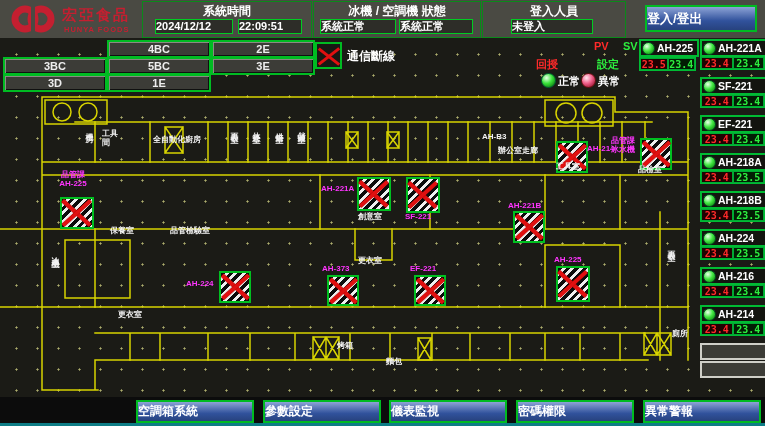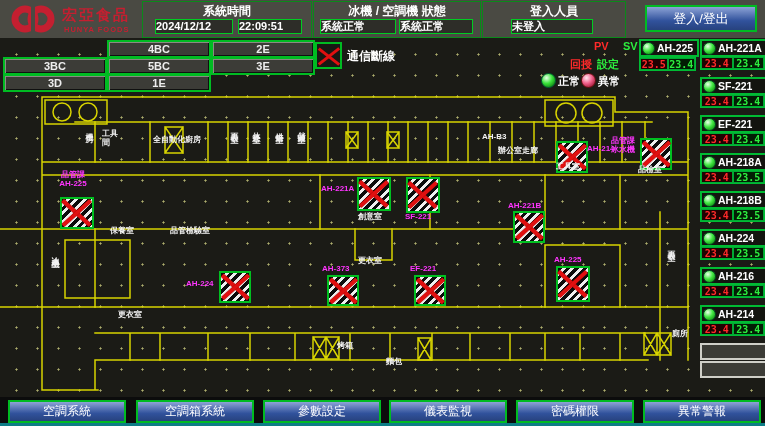--- a/index.html
+++ b/index.html
@@ -12,21 +12,21 @@
   .abs{position:absolute;}
 
   
   #hdr{left:0;top:0;width:765px;height:38px;background:#4a4a43;border-bottom:1px solid #222;}
   .hsec{position:absolute;top:1px;height:35px;border:1px solid #0a8a1a;}
   .hlabel{position:absolute;width:100%;text-align:center;top:1px;font-size:12px;font-weight:bold;color:#fff;}
   .hbox{position:absolute;height:13px;border:1px solid #00cc22;background:#2d2d28;color:#fff;
         font-weight:bold;font-size:11px;text-align:left;line-height:13px;}
   .brand{color:#c41f30;font-weight:bold;}
   .btn-blue{background:linear-gradient(#8da3d6,#31529c 60%,#27427e);border:2px solid #00bb22;
-            color:#fff;font-weight:normal;text-align:center;}
+            color:#fff;font-weight:bold;}
 
   
   .fbtn{position:absolute;width:100px;height:14px;background:#3c3c37;border:2px solid #00bb22;
         box-shadow:inset 1px 1px 0 #8a8a82,inset -1px -1px 0 #101010;color:#eee;
         font-size:11px;font-weight:bold;text-align:center;line-height:14px;}
 
   
   .led{position:absolute;width:13px;height:13px;border-radius:50%;border:1px solid #063;
        background:radial-gradient(circle at 35% 30%,#e8ffe8,#3ae23a 45%,#066a06 95%);}
   .led.red{border-color:#611;background:radial-gradient(circle at 35% 30%,#ffe6ee,#ef5f8a 45%,#8a0620 95%);}
@@ -110,21 +110,21 @@
     <div class="fbtn" style="left:107px;top:19px;">5BC</div>
     <div class="fbtn" style="left:211px;top:19px;">3E</div>
     <div class="fbtn" style="left:3px;top:36px;">3D</div>
     <div class="fbtn" style="left:107px;top:36px;">1E</div>
 
     <div class="xicon" style="left:315px;top:4px;width:23px;height:23px;"></div>
     <div class="lgtext" style="left:347px;top:10px;font-size:12px;">通信斷線</div>
 
     <div class="lgtext" style="left:594px;top:2px;color:#ff2a2a;">PV</div>
     <div class="lgtext" style="left:623px;top:2px;color:#2dee3f;">SV</div>
-    <div class="lgtext" style="left:570px;top:19px;color:#ff2a2a;">回授</div>
+    <div class="lgtext" style="left:536px;top:19px;color:#ff2a2a;">回授</div>
     <div class="lgtext" style="left:597px;top:19px;color:#2dee3f;">設定</div>
 
     <div class="led" style="left:541px;top:35px;"></div>
     <div class="lgtext" style="left:558px;top:36px;">正常</div>
     <div class="led red" style="left:581px;top:35px;"></div>
     <div class="lgtext" style="left:598px;top:36px;">異常</div>
   </div>
 
   <div class="abs" style="left:0;top:92px;width:695px;height:305px;">
     <svg width="695" height="305" viewBox="0 0 695 305" style="position:absolute;left:0;top:0;">
@@ -289,21 +289,20 @@
     </div>
   <div class="vrow" style="left:700px;top:322px;">
     <div class="vcell pv">23.4</div>
     <div class="vcell sv">23.4</div>
     </div>
 
   <div class="empty" style="left:700px;top:343px;"></div>
   <div class="empty" style="left:700px;top:361px;"></div>
 
   <div id="nav" class="abs">
-    <div class="nbtn btn-blue" style="left:8px;">空調系統</div>
     <div class="nbtn btn-blue" style="left:263px;">參數設定</div>
     <div class="nbtn btn-blue" style="left:136px;">空調箱系統</div>
     <div class="nbtn btn-blue" style="left:389px;">儀表監視</div>
     <div class="nbtn btn-blue" style="left:516px;">密碼權限</div>
     <div class="nbtn btn-blue" style="left:643px;">異常警報</div>
   </div>
   <div id="teal" class="abs"></div>
 </div>
 
 </body></html>

